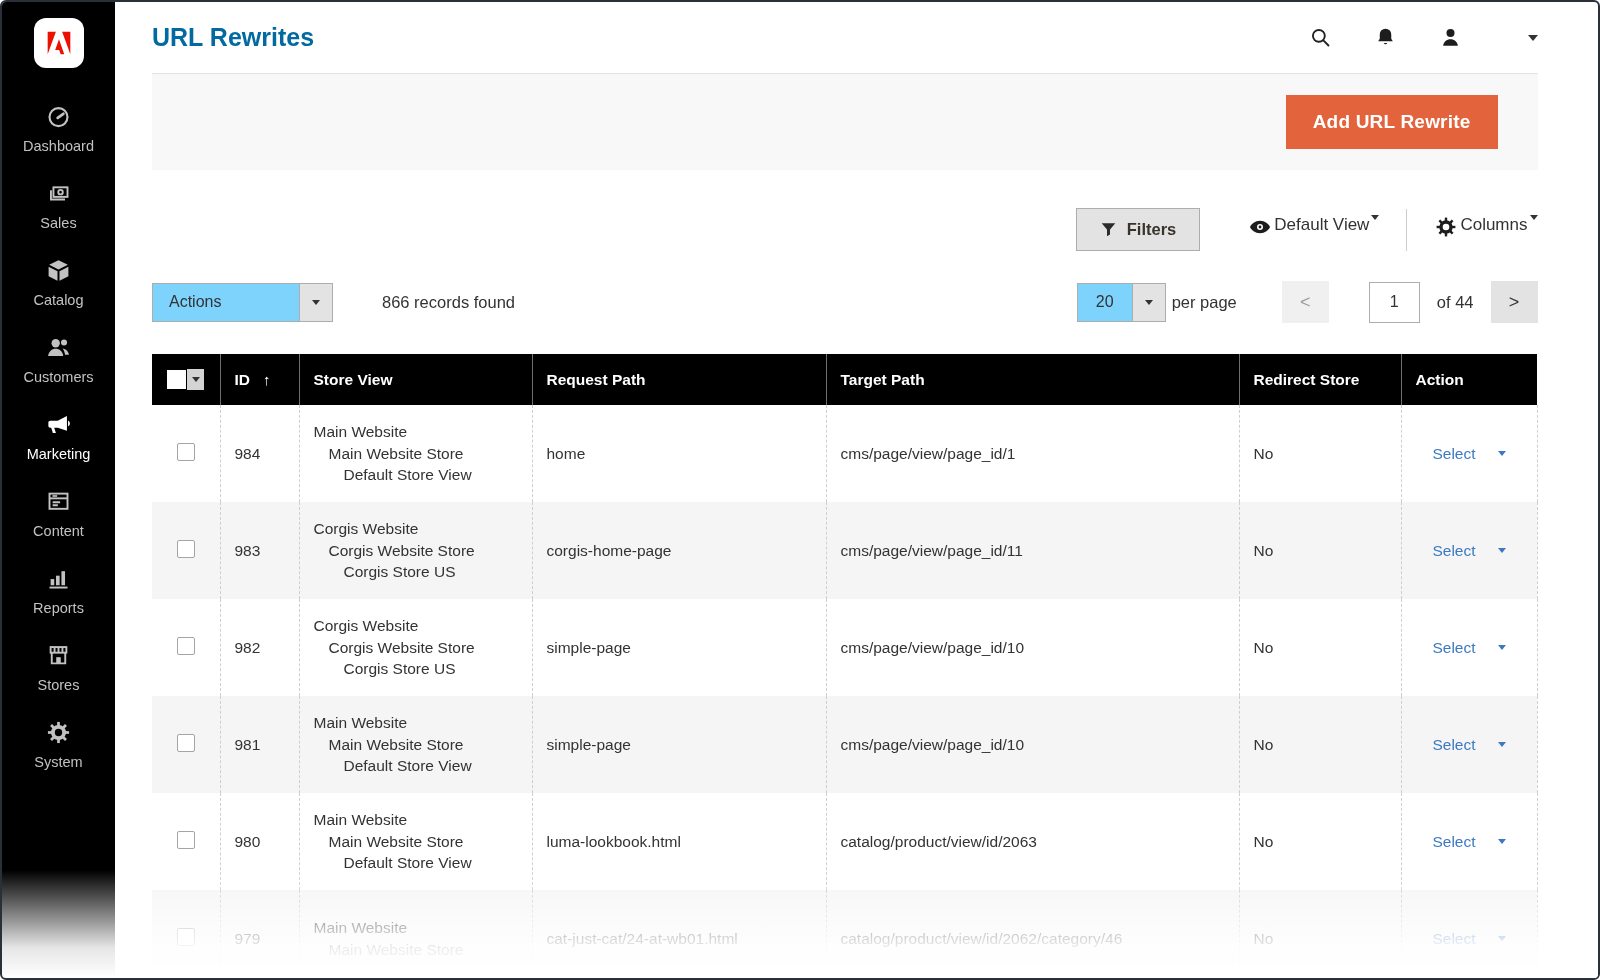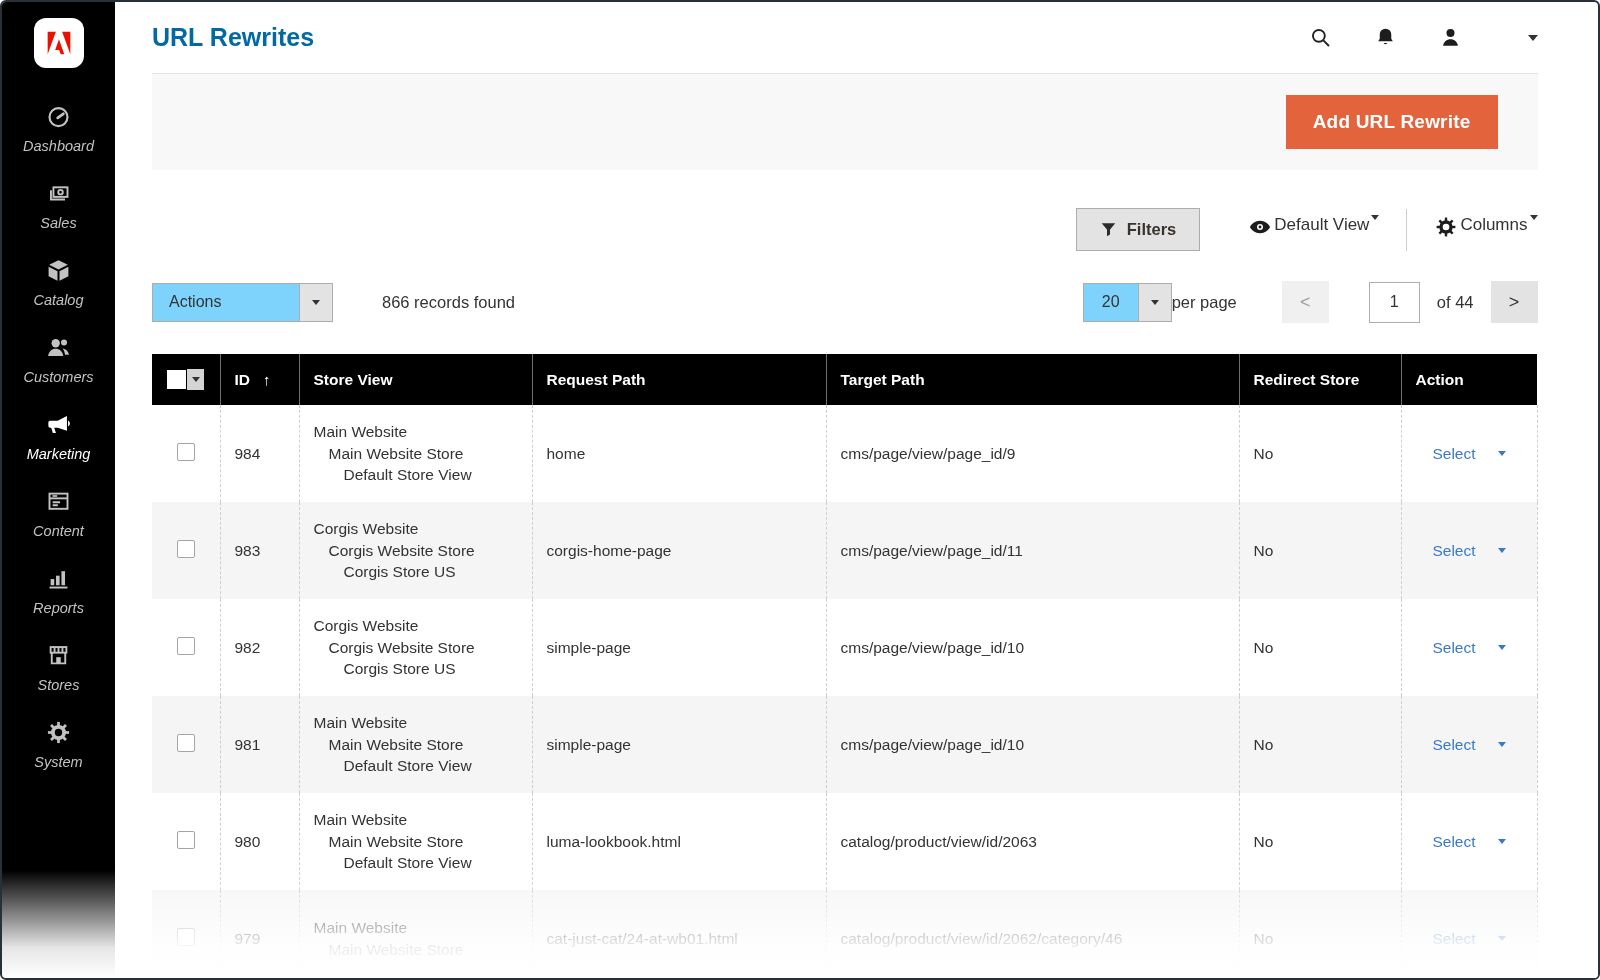--- a/index.html
+++ b/index.html
@@ -16,21 +16,21 @@
 
   
   .sidebar{width:113px;flex:none;background:#000;color:#c7c7c7;display:flex;flex-direction:column;align-items:center;}
   .logo{width:50px;height:50px;background:#fff;border-radius:12px;margin:16px auto 10px;display:flex;align-items:center;justify-content:center;}
   .logo svg{width:34px;height:34px;}
   .nav{list-style:none;width:100%;margin-top:14px;}
   .nav-item{display:flex;flex-direction:column;align-items:center;gap:6px;padding:11px 4px 12px;cursor:pointer;color:#c2c2c2;}
   .nav-item.active{color:#fff;}
   .nav-icon{width:27px;height:27px;display:flex;align-items:center;justify-content:center;}
   .nav-icon svg{width:27px;height:27px;}
-  .nav-label{font-size:14.5px;line-height:1.45;font-style:italic;}
+  .nav-label{font-size:14.5px;line-height:1.45;}
 
   
   .main{flex:1;padding:0 61px 0 37px;position:relative;}
   .page-header{height:72px;display:flex;align-items:center;border-bottom:1px solid #e3e3e3;}
   .page-title{font-size:25px;font-weight:700;color:#0369a1;flex:1;}
   .top-icons{display:flex;align-items:center;gap:42px;}
   .top-icons svg{width:23px;height:23px;display:block;}
   .caret{display:inline-block;width:0;height:0;border-left:5px solid transparent;border-right:5px solid transparent;border-top:6px solid #333;}
   .caret.blue{border-top-color:var(--link);}
   .caret.tiny{border-left-width:4px;border-right-width:4px;border-top-width:5px;}
@@ -49,21 +49,21 @@
 
   .actions-row{margin-top:30px;display:flex;align-items:center;justify-content:space-between;}
   .actions-left{display:flex;align-items:center;}
   .dd{display:inline-flex;align-items:stretch;border:1px solid var(--border-gray);background:#7dd3fc;height:39px;cursor:pointer;}
   .dd-label{display:flex;align-items:center;padding:0 16px;font-size:16px;color:#333;}
   .actions-dd .dd-label{width:146px;}
   .dd-caretbox{width:33px;background:#e3e3e3;border-left:1px solid var(--border-gray);display:flex;align-items:center;justify-content:center;}
   .records{margin-left:49px;font-size:16.5px;color:#333;}
   .actions-right{display:flex;align-items:center;}
   .pp-dd .dd-label{width:54px;justify-content:center;padding:0;}
-  .pp-text{margin-left:0;margin-right:45px;font-size:16.5px;}
+  .pp-text{margin-left:6px;margin-right:45px;font-size:16.5px;}
   .pg-btn{width:47px;height:42px;display:flex;align-items:center;justify-content:center;font-size:18px;cursor:pointer;user-select:none;}
   .pg-prev{background:#f0f0f0;color:#9b9b9b;}
   .pg-next{background:#e3e3e3;color:#333;}
   .pg-input{width:51px;height:41px;border:1px solid var(--border-gray);text-align:center;font-size:16px;font-family:inherit;color:#333;margin-left:40px;}
   .pg-total{margin:0 17px;font-size:16.5px;}
 
   
   table{width:100%;border-collapse:collapse;table-layout:fixed;margin-top:31px;}
   thead th{background:#000;color:#fff;font-size:15.5px;font-weight:700;text-align:left;height:51px;padding-left:14px;border-left:1px solid #6f6f6f;}
   thead th:first-child{border-left:none;padding-left:0;}
@@ -327,21 +327,21 @@
       <tbody>
         <tr>
           <td><span class="checkbox"></span></td>
           <td>984</td>
           <td>
             <div class="store-line i0">Main Website</div>
             <div class="store-line i1">Main Website Store</div>
             <div class="store-line i2">Default Store View</div>
           </td>
           <td>home</td>
-          <td>cms/page/view/page_id/9</td>
+          <td>cms/page/view/page_id/1</td>
           <td>No</td>
           <td class="c-action">
             <a class="select-link">
                 <span>Select</span>
                 <span class="caret tiny blue"></span>
               </a>
           </td>
         </tr>
         <tr class="alt">
           <td><span class="checkbox"></span></td>

